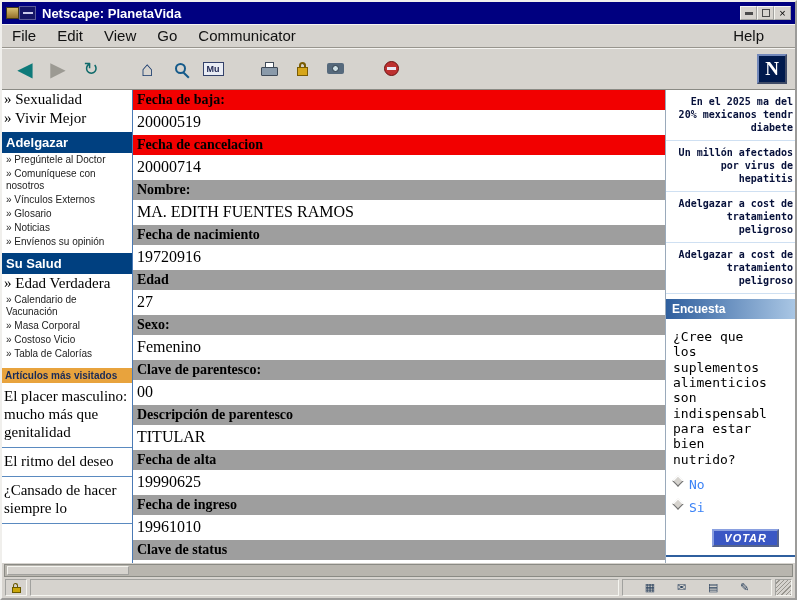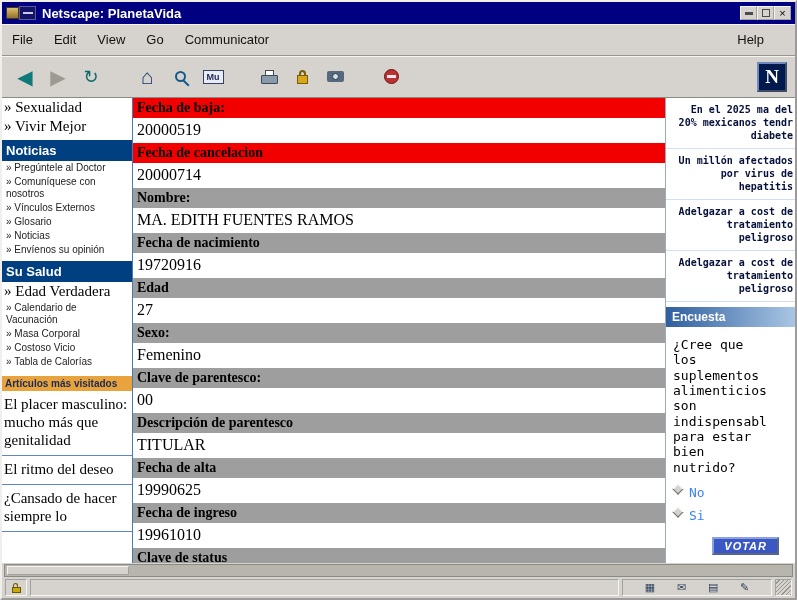--- a/index.html
+++ b/index.html
@@ -14,22 +14,22 @@
   .wm-icon{width:17px;height:14px;background:#141466;border:1px solid #5a5a9a;
     display:flex;align-items:center;justify-content:center;cursor:pointer}
   .wm-icon i{display:block;width:10px;height:2px;background:#c9c9ea}
   .title-text{color:#fff;font-weight:bold;font-size:13px;flex:1;padding-left:6px;white-space:nowrap;overflow:hidden}
   .winbtn{width:17px;height:14px;background:#d6d3ce;border:1px outset #f5f5f0;cursor:pointer;
     display:flex;align-items:center;justify-content:center;font-size:11px;line-height:1;color:#000}
   .winbtn .min-bar{width:8px;height:3px;background:#4a4a4a}
   .winbtn .max-box{width:8px;height:8px;border:1px solid #4a4a4a}
 
   
-  .menubar{flex:0 0 24px;display:flex;align-items:center;padding:8px 10px;background:#d6d3ce;
-    border-bottom:1px solid #98958e;box-shadow:inset 0 1px #f5f4f1;font-size:13px;color:#111}
+  .menubar{flex:0 0 24px;display:flex;align-items:center;padding:0 10px;background:#d6d3ce;
+    border-bottom:1px solid #98958e;box-shadow:inset 0 1px #f5f4f1;font-size:15px;color:#111}
   .menu-left{display:flex}
   .menu-item{margin-right:21px;cursor:pointer;white-space:nowrap}
   .menu-help{margin-left:auto;cursor:pointer}
 
   
   .toolbar{flex:0 0 42px;display:flex;align-items:center;background:#d6d3ce;
     border-bottom:1px solid #8a8a84;box-shadow:inset 0 1px #f5f4f1;padding:0 8px}
   .tgroup{display:flex;gap:3px;margin-right:26px}
   .icon-btn{width:30px;height:30px;display:flex;align-items:center;justify-content:center;cursor:pointer}
   .glyph{font-size:20px;line-height:1}
@@ -191,21 +191,21 @@
 
   <div class="content">
 
     <div class="sidebar">
       <div>
 
           <div class="top-link">» Sexualidad</div>
 
           <div class="top-link">» Vivir Mejor</div>
         </div>
-      <div class="side-head">Noticias</div>
+      <div class="side-head">Adelgazar</div>
       <div>
 
           <div class="small-link">» Pregúntele al Doctor</div>
 
           <div class="small-link">» Comuníquese con nosotros</div>
 
           <div class="small-link">» Vínculos Externos</div>
 
           <div class="small-link">» Glosario</div>
 

